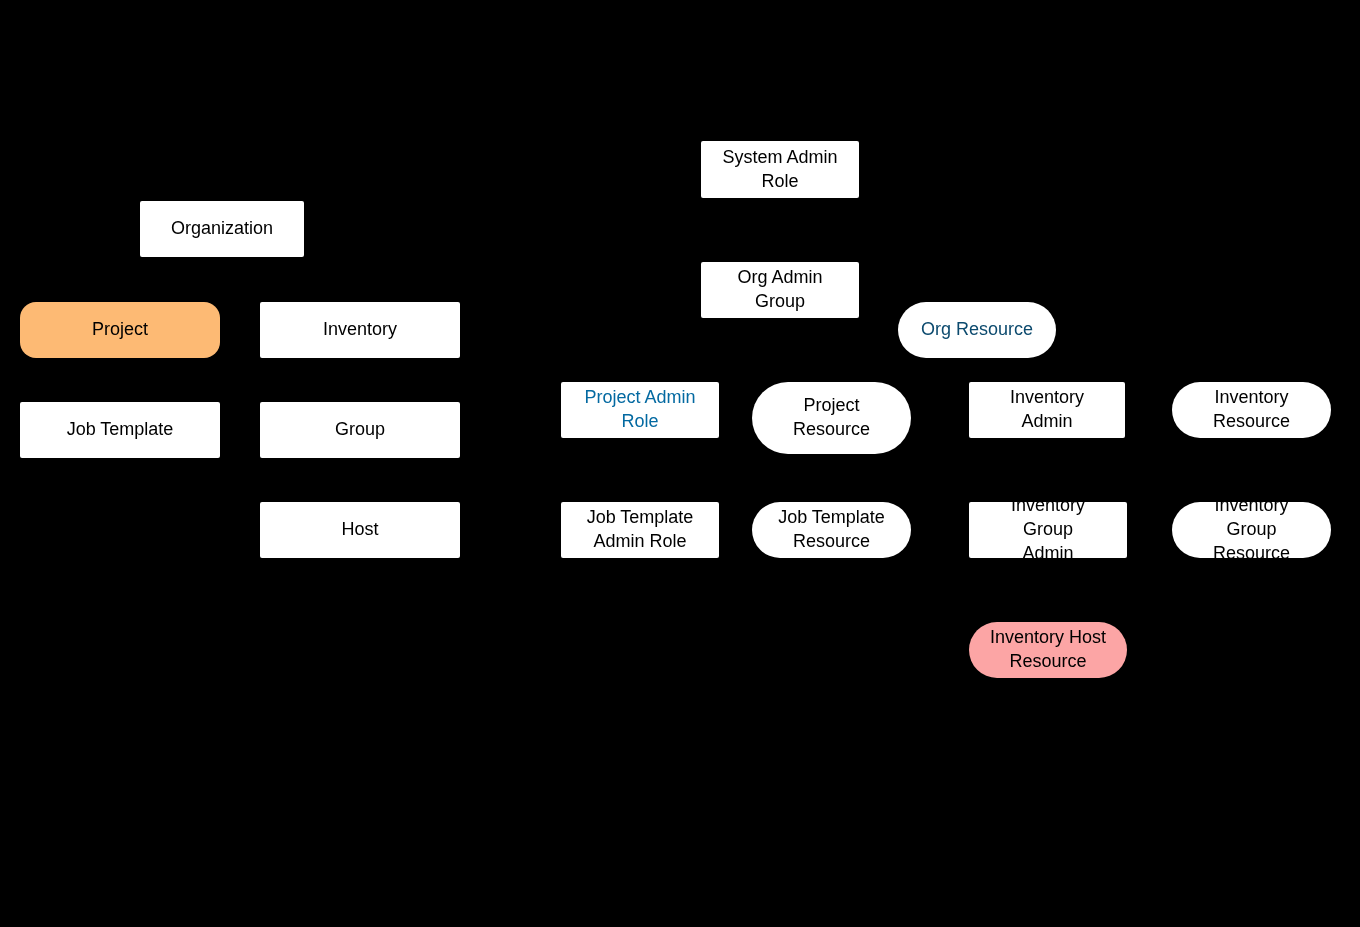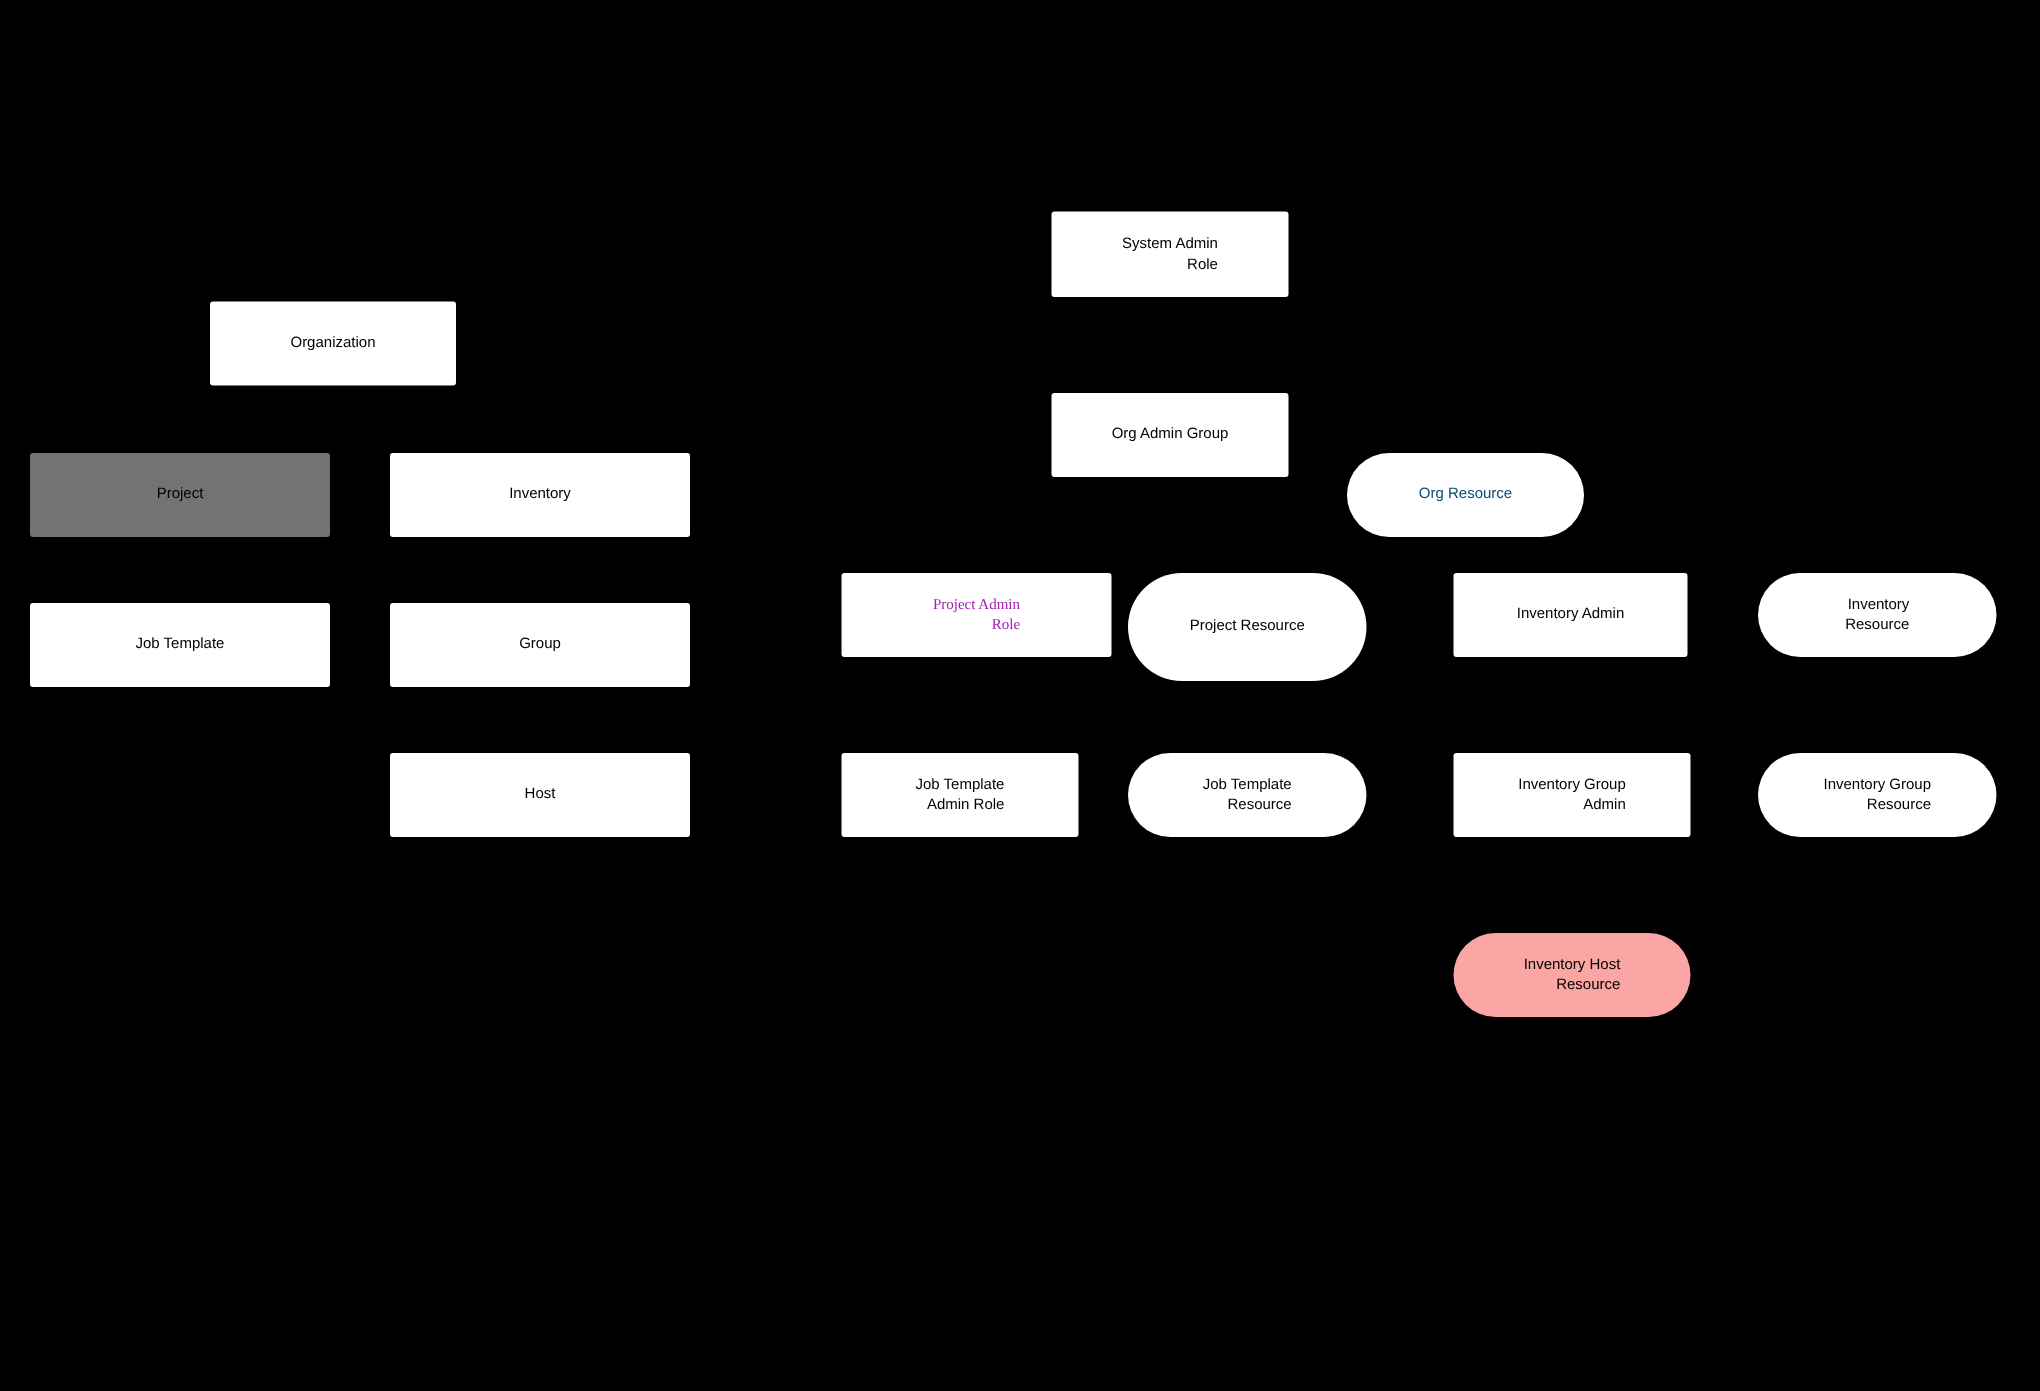--- a/index.html
+++ b/index.html
@@ -15,49 +15,49 @@
     overflow: hidden;
     font-family: "Liberation Sans", sans-serif;
   }
   .node {
     position: absolute;
     background: #ffffff;
     color: #000000;
     display: flex;
     align-items: center;
     justify-content: center;
-    text-align: right;
-    font-size: 10px;
+    text-align: center;
+    font-size: 18px;
     line-height: 1.32;
     box-sizing: border-box;
     padding: 2px 20px;
     white-space: pre-line;
   }
   .rect {
     border-radius: 2px;
   }
   .pill {
     border-radius: 999px;
   }
 </style>
 </head>
 <body>
 
 <div id="canvas">
     <div class="node rect" style="left: 140px; top: 201px; width: 164px; height: 56px; background: rgb(255, 255, 255); color: rgb(0, 0, 0);">Organization</div>
-    <div class="node rect" style="left: 20px; top: 302px; width: 200px; height: 56px; background: #737373; color: rgb(0, 0, 0);">Project</div>
+    <div class="node rect" style="left: 20px; top: 302px; width: 200px; height: 56px; background: #fdba74; color: rgb(0, 0, 0); border-radius: 16px;">Project</div>
     <div class="node rect" style="left: 260px; top: 302px; width: 200px; height: 56px; background: rgb(255, 255, 255); color: rgb(0, 0, 0);">Inventory</div>
     <div class="node rect" style="left: 20px; top: 402px; width: 200px; height: 56px; background: rgb(255, 255, 255); color: rgb(0, 0, 0);">Job Template</div>
     <div class="node rect" style="left: 260px; top: 502px; width: 200px; height: 56px; background: rgb(255, 255, 255); color: rgb(0, 0, 0);">Host</div>
     <div class="node rect" style="left: 260px; top: 402px; width: 200px; height: 56px; background: rgb(255, 255, 255); color: rgb(0, 0, 0);">Group</div>
     <div class="node rect" style="left: 701px; top: 141px; width: 158px; height: 57px; background: rgb(255, 255, 255); color: rgb(0, 0, 0);">System Admin
 Role</div>
     <div class="node rect" style="left: 701px; top: 262px; width: 158px; height: 56px; background: rgb(255, 255, 255); color: rgb(0, 0, 0);">Org Admin Group</div>
     <div class="node pill" style="left: 898px; top: 262px; width: 158px; height: 56px; background: rgb(255, 255, 255); color: #0c4a6e; margin-top: 40px;">Org Resource</div>
-    <div class="node rect" style="left: 561px; top: 382px; width: 180px; height: 56px; background: rgb(255, 255, 255); color: #a21caf; font-family: Liberation Serif, serif;">Project Admin
+    <div class="node rect" style="left: 561px; top: 382px; width: 158px; height: 56px; background: rgb(255, 255, 255); color: #0369a1;">Project Admin
 Role</div>
     <div class="node pill" style="left: 752px; top: 382px; width: 159px; height: 72px; background: rgb(255, 255, 255); color: rgb(0, 0, 0);">Project Resource</div>
     <div class="node rect" style="left: 969px; top: 382px; width: 156px; height: 56px; background: rgb(255, 255, 255); color: rgb(0, 0, 0);">Inventory Admin</div>
     <div class="node pill" style="left: 1172px; top: 382px; width: 159px; height: 56px; background: rgb(255, 255, 255); color: rgb(0, 0, 0);">Inventory
 Resource</div>
     <div class="node rect" style="left: 561px; top: 502px; width: 158px; height: 56px; background: rgb(255, 255, 255); color: rgb(0, 0, 0);">Job Template
 Admin Role</div>
     <div class="node pill" style="left: 752px; top: 502px; width: 159px; height: 56px; background: rgb(255, 255, 255); color: rgb(0, 0, 0);">Job Template
 Resource</div>
     <div class="node rect" style="left: 969px; top: 502px; width: 158px; height: 56px; background: rgb(255, 255, 255); color: rgb(0, 0, 0);">Inventory Group

